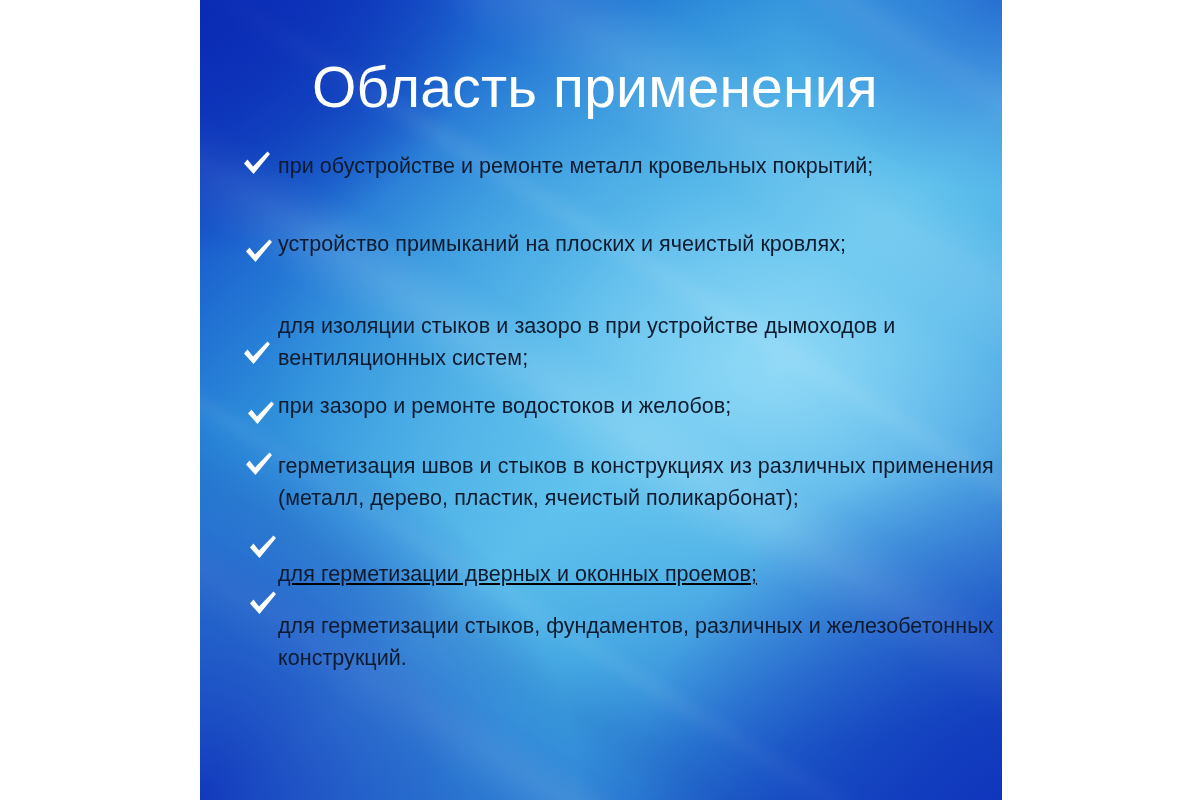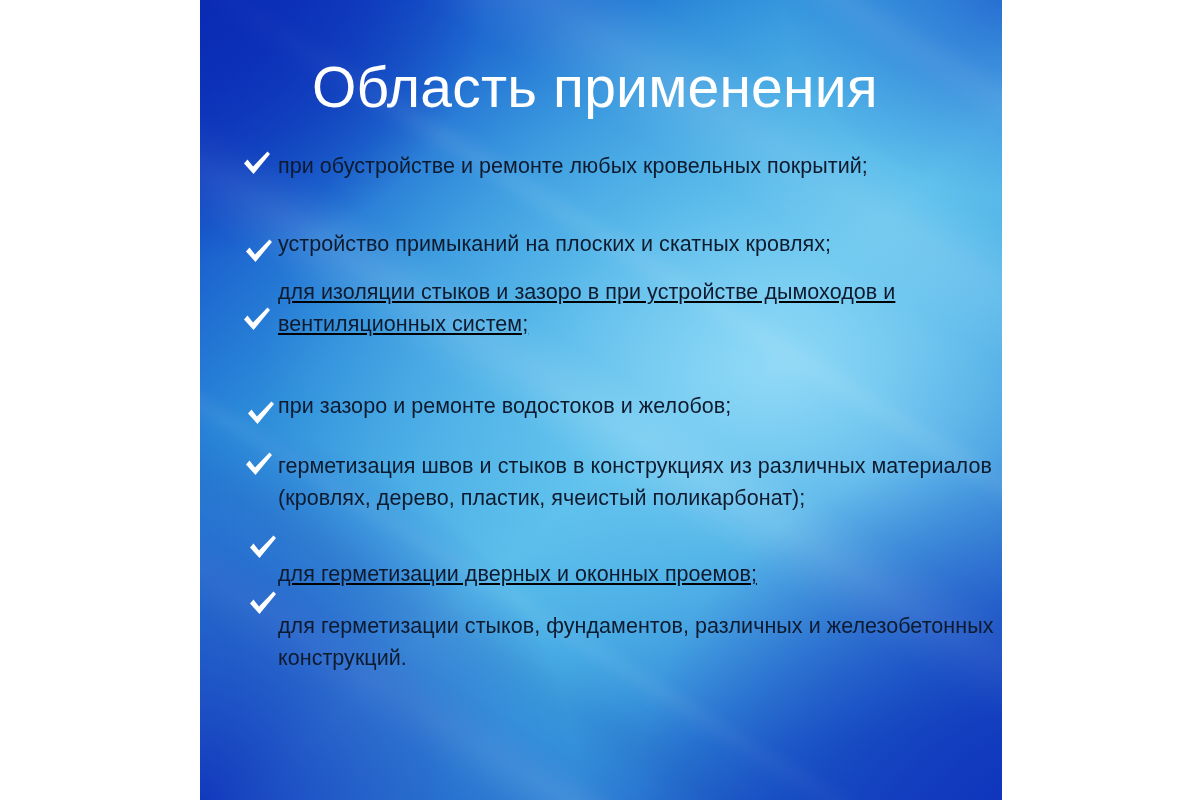--- a/index.html
+++ b/index.html
@@ -138,21 +138,21 @@
     color:#0e1a2e;
     font-size:21.5px;
     font-weight:400;
     line-height:32px;
     letter-spacing:0.05px;
   }
 
   
   .i0 { position:absolute; top:0px;   left:0; width:100%; }
   .i1 { position:absolute; top:78px;  left:0; width:100%; }
-  .i2 { position:absolute; top:126px; left:0; width:100%;text-decoration:underline; }
+  .i2 { position:absolute; top:160px; left:0; width:100%; }
   .i3 { position:absolute; top:240px; left:0; width:100%; }
   .i4 { position:absolute; top:300px; left:0; width:100%; }
   .i5 { position:absolute; top:408px; left:0; width:100%;text-decoration:underline; }
   .i6 { position:absolute; top:460px; left:0; width:100%; }
 
   .i0 .check-icon { top:-4px;  left:0px; }
   .i1 .check-icon { top:6px;   left:2px; }
   .i2 .check-icon { top:26px;  left:0px; }
   .i3 .check-icon { top:6px;   left:4px; }
   .i4 .check-icon { top:-3px;  left:2px; }
@@ -195,30 +195,30 @@
       <h1 class="slide-title">Область применения</h1>
 
       <ul class="bullet-list">
 
         <li class="bullet-item i0">
           <span class="check-icon">
             <svg viewBox="0 0 34 34" xmlns="http://www.w3.org/2000/svg" aria-hidden="true">
               <path d="M4 17.5 L7.5 13.5 L13 20.5 L27.5 5.5 L30 8 L13.5 28 Z" fill="#ffffff"></path>
             </svg>
           </span>
-          <span class="bullet-text">при обустройстве и ремонте любых кровельных покрытий;</span>
+          <span class="bullet-text">при обустройстве и ремонте металл кровельных покрытий;</span>
         </li>
 
         <li class="bullet-item i1">
           <span class="check-icon">
             <svg viewBox="0 0 34 34" xmlns="http://www.w3.org/2000/svg" aria-hidden="true">
               <path d="M4 17.5 L7.5 13.5 L13 20.5 L27.5 5.5 L30 8 L13.5 28 Z" fill="#ffffff"></path>
             </svg>
           </span>
-          <span class="bullet-text">устройство примыканий на плоских и скатных кровлях;</span>
+          <span class="bullet-text">устройство примыканий на плоских и ячеистый кровлях;</span>
         </li>
 
         <li class="bullet-item i2">
           <span class="check-icon">
             <svg viewBox="0 0 34 34" xmlns="http://www.w3.org/2000/svg" aria-hidden="true">
               <path d="M4 17.5 L7.5 13.5 L13 20.5 L27.5 5.5 L30 8 L13.5 28 Z" fill="#ffffff"></path>
             </svg>
           </span>
           <span class="bullet-text">для изоляции стыков и зазоро в при устройстве дымоходов и вентиляционных систем;</span>
         </li>
@@ -231,21 +231,21 @@
           </span>
           <span class="bullet-text">при зазоро и ремонте водостоков и желобов;</span>
         </li>
 
         <li class="bullet-item i4">
           <span class="check-icon">
             <svg viewBox="0 0 34 34" xmlns="http://www.w3.org/2000/svg" aria-hidden="true">
               <path d="M4 17.5 L7.5 13.5 L13 20.5 L27.5 5.5 L30 8 L13.5 28 Z" fill="#ffffff"></path>
             </svg>
           </span>
-          <span class="bullet-text">герметизация швов и стыков в конструкциях из различных материалов (кровлях, дерево, пластик, ячеистый поликарбонат);</span>
+          <span class="bullet-text">герметизация швов и стыков в конструкциях из различных применения (металл, дерево, пластик, ячеистый поликарбонат);</span>
         </li>
 
         <li class="bullet-item i5">
           <span class="check-icon">
             <svg viewBox="0 0 34 34" xmlns="http://www.w3.org/2000/svg" aria-hidden="true">
               <path d="M4 17.5 L7.5 13.5 L13 20.5 L27.5 5.5 L30 8 L13.5 28 Z" fill="#ffffff"></path>
             </svg>
           </span>
           <span class="bullet-text">для герметизации дверных и оконных проемов;</span>
         </li>

